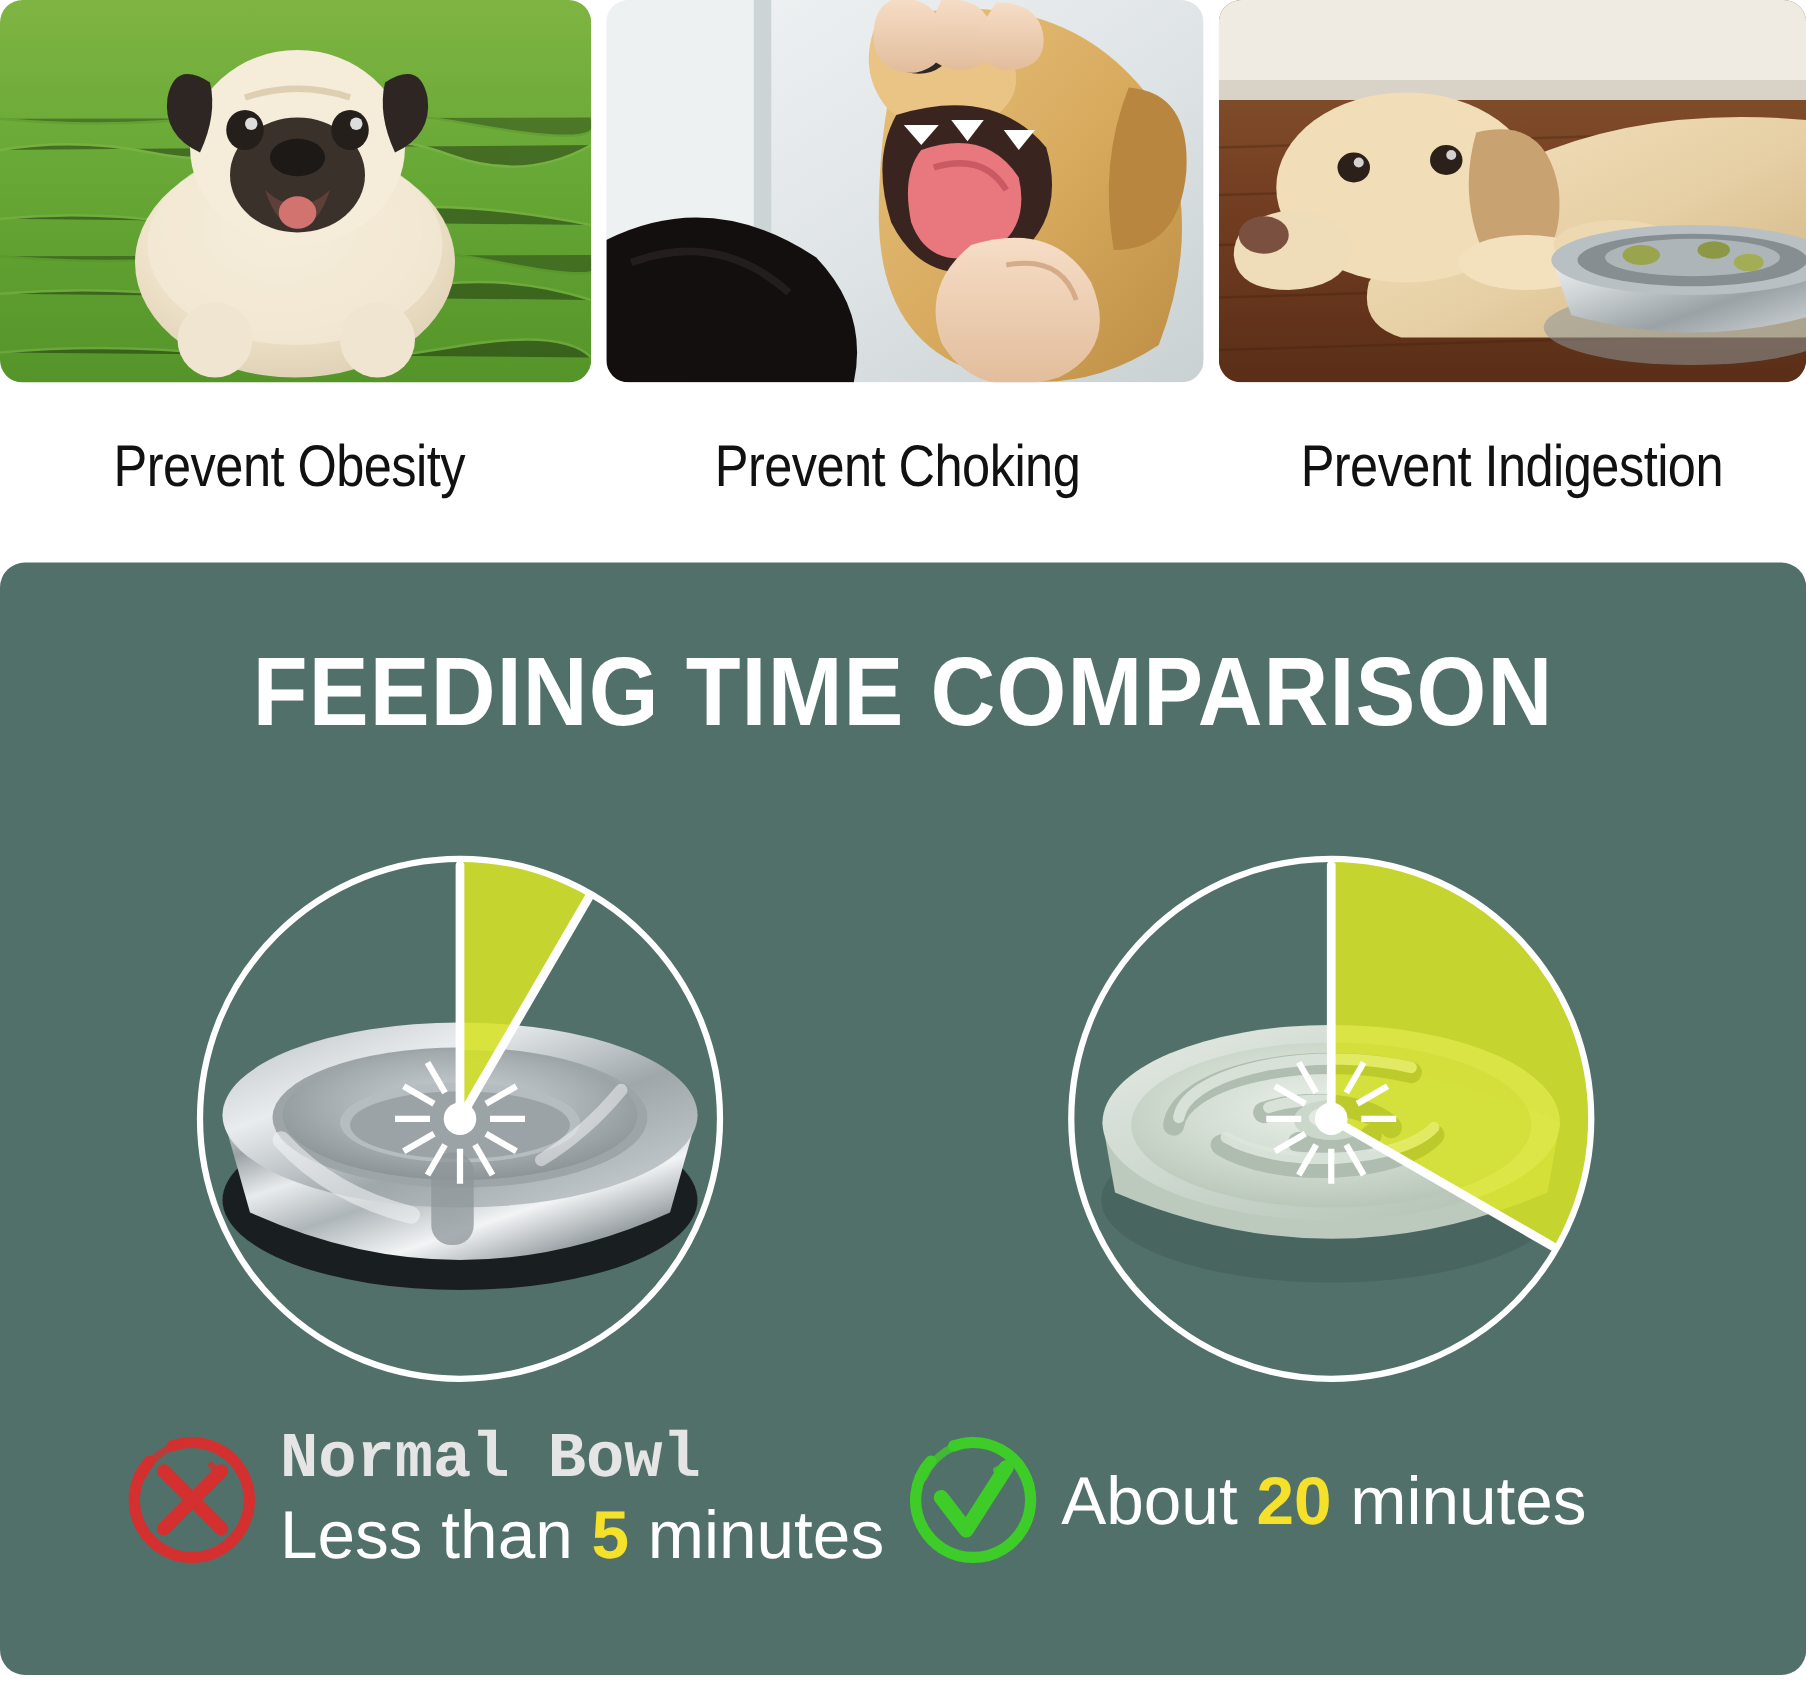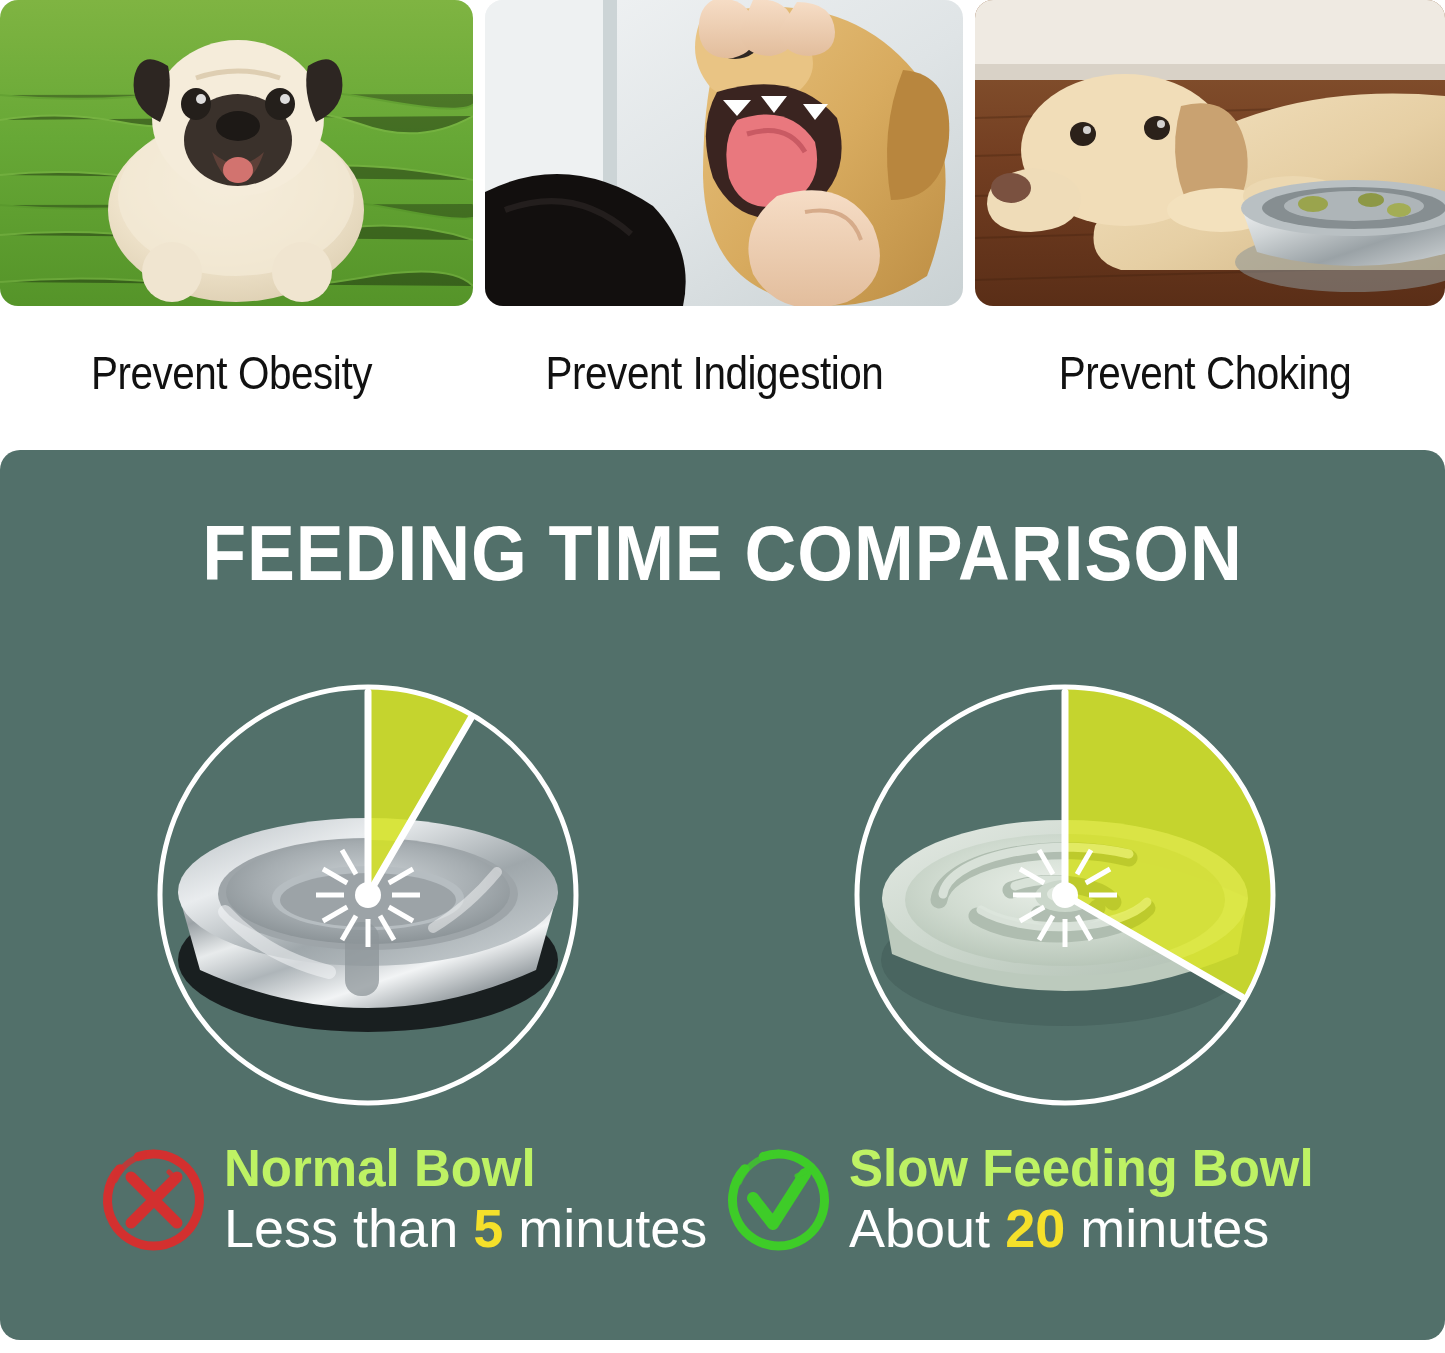--- a/index.html
+++ b/index.html
@@ -113,24 +113,24 @@
     align-items: center;
   }
   #result-left  { left: 100px;  }
   #result-right { left: 725px; }
 
   .result-icon { width: 108px; height: 108px; flex: 0 0 108px; margin-right: 16px; }
   .result-icon svg { display: block; width: 108px; height: 108px; }
 
   .result-texts { display: flex; flex-direction: column; justify-content: center; }
   .result-title {
-    font-family: Liberation Sans, sans-serif;
+    font-family: Liberation Mono, monospace;
     font-size: 51px;
     font-weight: bold;
-    color: #bef264;
+    color: #e5e5e5;
     line-height: 1.06;
     white-space: nowrap;
   }
   .result-sub {
     font-family: "Liberation Sans", sans-serif;
     font-size: 54px;
     font-weight: 400;
     color: #ffffff;
     line-height: 1.12;
     white-space: nowrap;
@@ -308,25 +308,25 @@
       <ellipse cx="424" cy="210" rx="12" ry="7" fill="#a3ad55"></ellipse>
     </svg>
   </div>
 
 </div>
 
 <div id="caption-row">
   <div class="caption-cell c0">
     <span class="caption-text">Prevent Obesity</span>
   </div>
+  <div class="caption-cell c1">
+    <span class="caption-text">Prevent Choking</span>
+  </div>
   <div class="caption-cell c2">
     <span class="caption-text">Prevent Indigestion</span>
-  </div>
-  <div class="caption-cell c1">
-    <span class="caption-text">Prevent Choking</span>
   </div>
 </div>
 
 <div id="comparison-panel">
 
   <div id="panel-title">FEEDING TIME COMPARISON</div>
 
   <div class="clock-wrap" id="clock-left-wrap">
     <svg class="clock-svg" viewBox="0 0 470 470">
       <defs>
@@ -502,18 +502,17 @@
   <div class="result-block" id="result-right">
     <div class="result-icon">
       <svg viewBox="0 0 108 108">
         <path d="M54 8 A46 46 0 1 1 53 8" fill="none" stroke="#3ecc28" stroke-width="9" stroke-linecap="round" stroke-dasharray="250 22"></path>
         <path d="M14 36 A46 46 0 0 1 46 9" fill="none" stroke="#3ecc28" stroke-width="6" stroke-linecap="round" opacity="0.8"></path>
         <path d="M28 52 L48 78 L80 28" fill="none" stroke="#3ecc28" stroke-width="12" stroke-linecap="round" stroke-linejoin="round"></path>
         <path d="M72 30 L80 26" stroke="#3ecc28" stroke-width="5" stroke-linecap="round" opacity="0.85"></path>
       </svg>
     </div>
     <div class="result-texts">
-      <div class="result-title">Slow Feeding Bowl</div>
       <div class="result-sub"><span>About </span><span class="hl-number">20</span><span> minutes</span></div>
     </div>
   </div>
 
 </div>
 
 </body></html>

